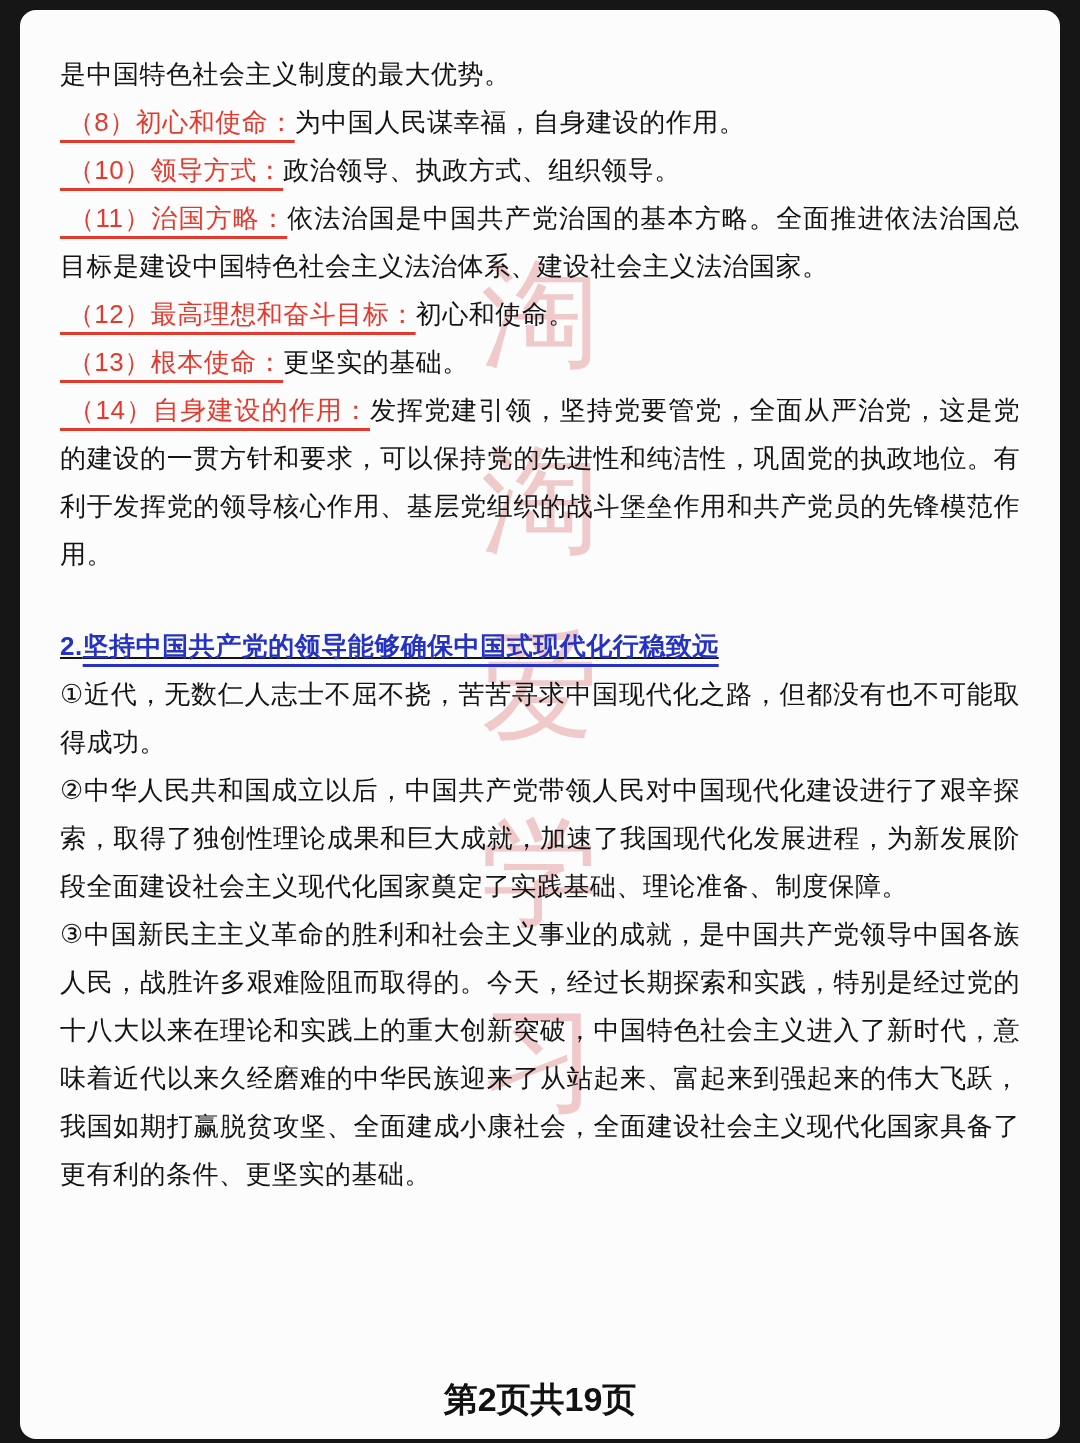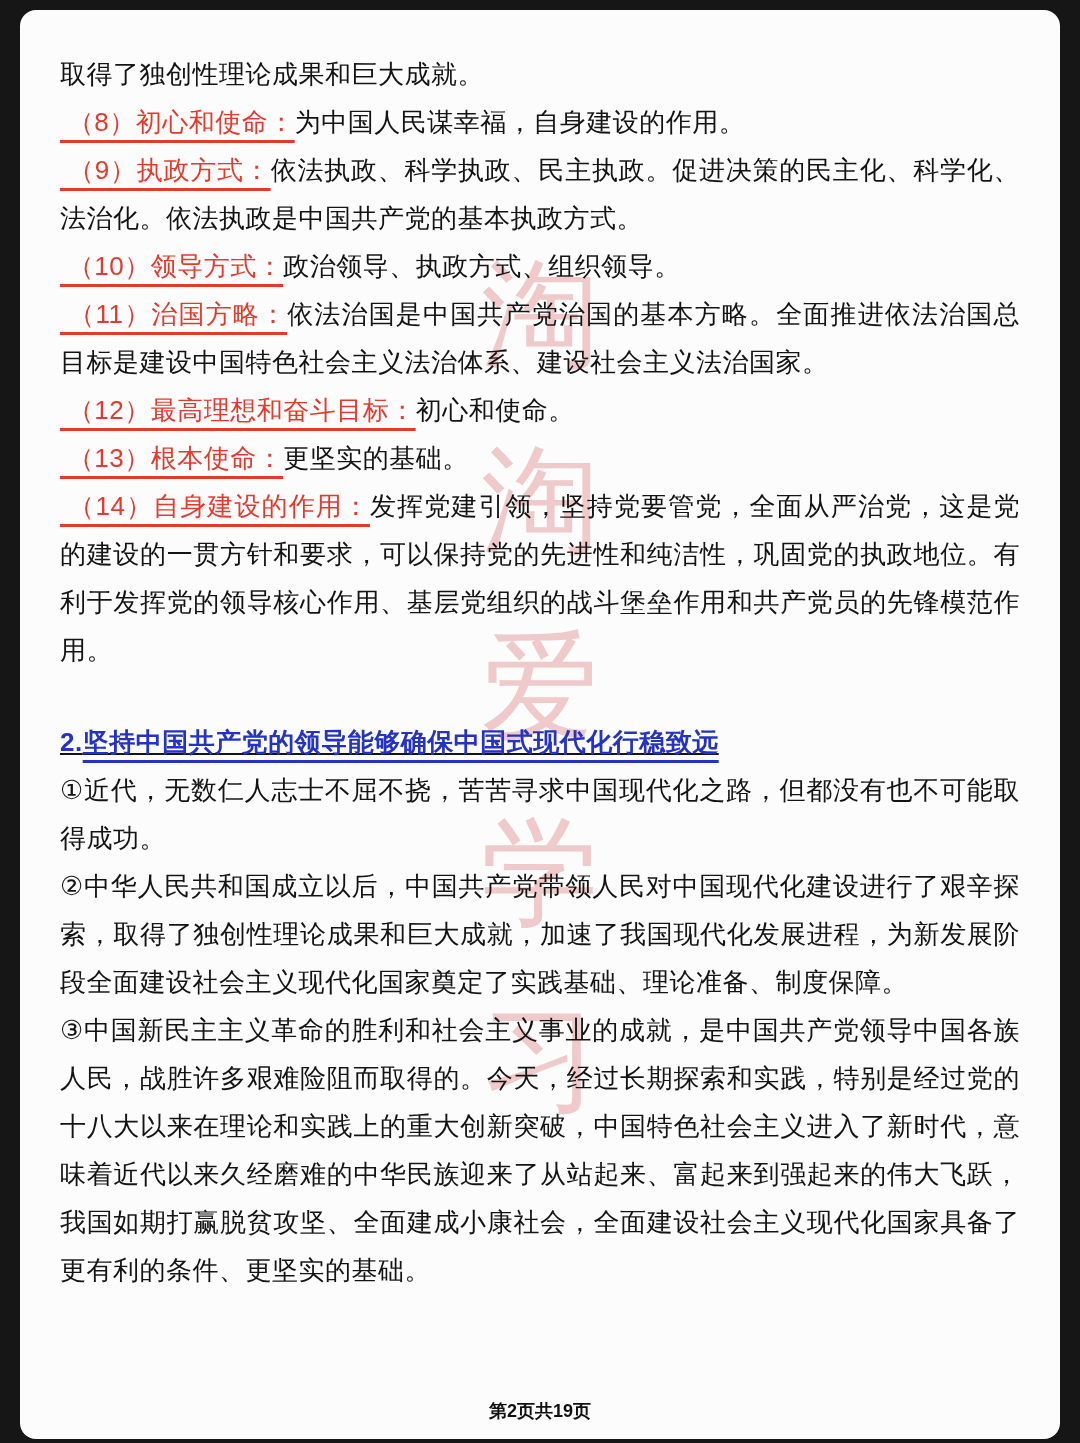--- a/index.html
+++ b/index.html
@@ -66,41 +66,40 @@
     color: var(--watermark-pink, rgba(226,142,142,0.45));
     font-family: "DejaVu Serif", "Liberation Serif", serif;
     pointer-events: none;
     user-select: none;
   }
   .footer {
     position: absolute;
     bottom: 16px;
     left: 0; right: 0;
     text-align: center;
-    font-size: 18px;
+    font-size: 34px;
     font-weight: 700;
     color: #111;
     z-index: 3;
   }
 </style>
 </head>
 <body>
 
 <div class="page">
   <div class="watermark">
       <div class="wm-char">淘</div>
       <div class="wm-char">淘</div>
       <div class="wm-char">爱</div>
       <div class="wm-char">学</div>
       <div class="wm-char">习</div>
     </div>
   <div class="content">
-      <div class="para"><span class="seg-body">取得了独创性理论成果和巨大成就。</span></div>
+      <div class="para"><span class="seg-body">是中国特色社会主义制度的最大优势。</span></div>
       <div class="para"><span class="seg-red">&nbsp;（8）初心和使命：</span><span class="seg-body">为中国人民谋幸福，自身建设的作用。</span></div>
-      <div class="para"><span class="seg-red">&nbsp;（9）执政方式：</span><span class="seg-body">依法执政、科学执政、民主执政。促进决策的民主化、科学化、法治化。依法执政是中国共产党的基本执政方式。</span></div>
       <div class="para"><span class="seg-red">&nbsp;（10）领导方式：</span><span class="seg-body">政治领导、执政方式、组织领导。</span></div>
       <div class="para"><span class="seg-red">&nbsp;（11）治国方略：</span><span class="seg-body">依法治国是中国共产党治国的基本方略。全面推进依法治国总目标是建设中国特色社会主义法治体系、建设社会主义法治国家。</span></div>
       <div class="para"><span class="seg-red">&nbsp;（12）最高理想和奋斗目标：</span><span class="seg-body">初心和使命。</span></div>
       <div class="para"><span class="seg-red">&nbsp;（13）根本使命：</span><span class="seg-body">更坚实的基础。</span></div>
       <div class="para"><span class="seg-red">&nbsp;（14）自身建设的作用：</span><span class="seg-body">发挥党建引领，坚持党要管党，全面从严治党，这是党的建设的一贯方针和要求，可以保持党的先进性和纯洁性，巩固党的执政地位。有利于发挥党的领导核心作用、基层党组织的战斗堡垒作用和共产党员的先锋模范作用。</span></div>
       <div class="para para-heading"><span class="seg-heading">2.</span><span class="seg-heading-underline">坚持中国共产党的领导能够确保中国式现代化行稳致远</span></div>
       <div class="para"><span class="seg-body">①近代，无数仁人志士不屈不挠，苦苦寻求中国现代化之路，但都没有也不可能取得成功。</span></div>
       <div class="para"><span class="seg-body">②中华人民共和国成立以后，中国共产党带领人民对中国现代化建设进行了艰辛探索，取得了独创性理论成果和巨大成就，加速了我国现代化发展进程，为新发展阶段全面建设社会主义现代化国家奠定了实践基础、理论准备、制度保障。</span></div>
       <div class="para"><span class="seg-body">③中国新民主主义革命的胜利和社会主义事业的成就，是中国共产党领导中国各族人民，战胜许多艰难险阻而取得的。今天，经过长期探索和实践，特别是经过党的十八大以来在理论和实践上的重大创新突破，中国特色社会主义进入了新时代，意味着近代以来久经磨难的中华民族迎来了从站起来、富起来到强起来的伟大飞跃，我国如期打赢脱贫攻坚、全面建成小康社会，全面建设社会主义现代化国家具备了更有利的条件、更坚实的基础。</span></div>
     </div>

